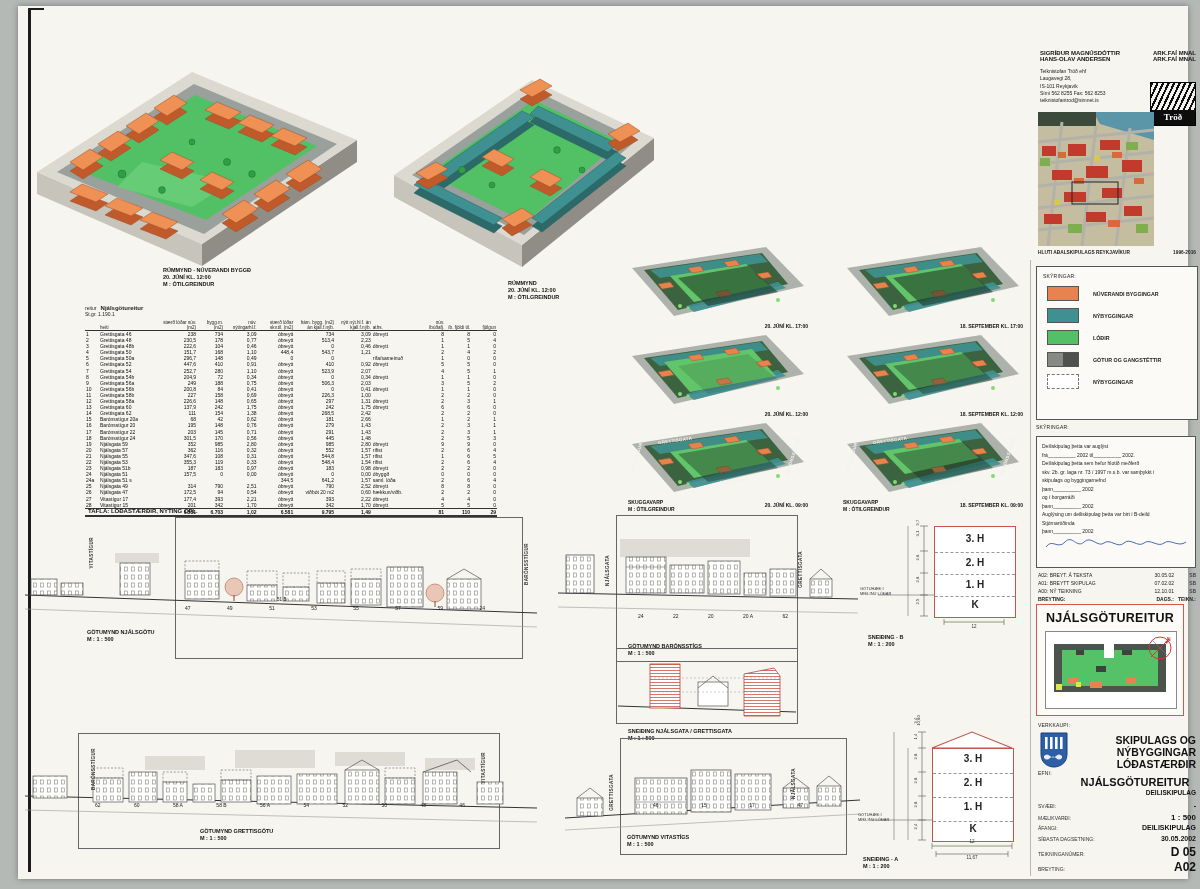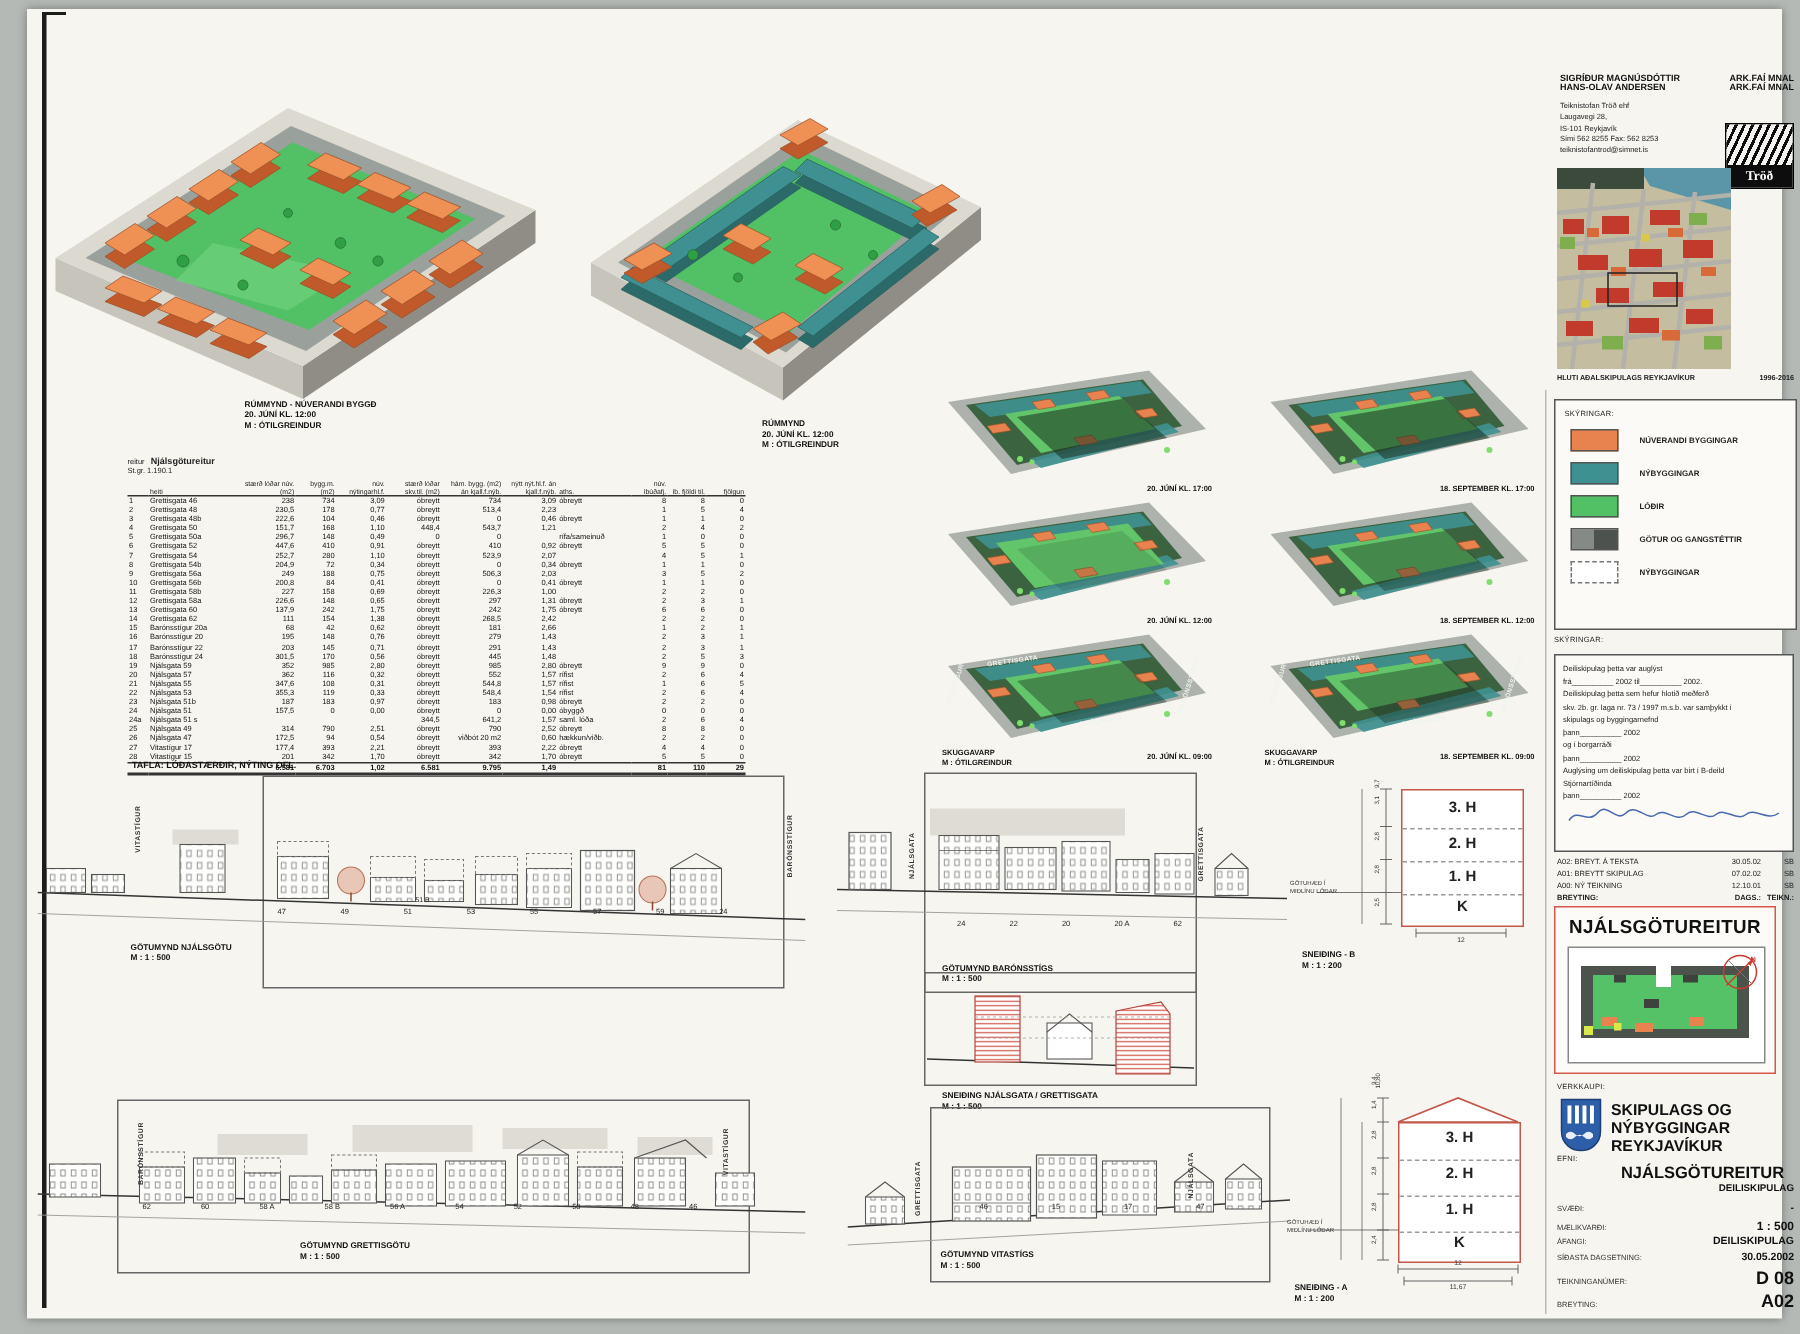--- a/index.html
+++ b/index.html
@@ -1275,24 +1275,24 @@
 <svg class="abs" style="left:1040px;top:732px;" width="28" height="36" viewBox="0 0 28 36">
   <path d="M1,1 H27 V22 C27,31 20,35 14,35 C8,35 1,31 1,22 Z" fill="#2d5fa8" stroke="#1d3f78" stroke-width="1"></path>
   <g fill="#fff">
         <rect x="5" y="5" width="2.6" height="12"></rect>
         <rect x="10" y="5" width="2.6" height="12"></rect>
         <rect x="15" y="5" width="2.6" height="12"></rect>
         <rect x="20" y="5" width="2.6" height="12"></rect>
   <path d="M4,24 q3,-3 6,0 q3,3 6,0 q3,-3 6,0 v2 q-3,3 -6,0 q-3,-3 -6,0 q-3,3 -6,0 Z" opacity=".9"></path>
       </g>
 </svg>
-<div class="abs" style="left:1074px;top:734px;width:122px;text-align:left;font-size:10.5px;font-weight:bold;color:#111;line-height:1.15;">
+<div class="abs" style="left:1074px;top:734px;width:122px;text-align:right;font-size:10.5px;font-weight:bold;color:#111;line-height:1.15;">
   <div>SKIPULAGS OG</div>
   <div>NÝBYGGINGAR</div>
-  <div>REYKJAVÍKUR</div>
+  <div>LÓÐASTÆRÐIR</div>
 </div>
 <div class="abs rc-label" style="left:1038px;top:770px;">EFNI:</div>
 <div class="abs" style="left:1074px;top:776px;width:122px;text-align:center;">
   <div style="font-size:11px;font-weight:bold;color:#111;">NJÁLSGÖTUREITUR</div>
   <div style="font-size:6.5px;font-weight:bold;color:#111;text-align:right;margin-top:1px;">DEILISKIPULAG</div>
 </div>
 
 <div class="fieldrow" style="top:802px;">
       <span class="fl">SVÆÐI:</span>
       <span class="fv">-</span>
@@ -1304,20 +1304,20 @@
 <div class="fieldrow" style="top:824px;">
       <span class="fl">ÁFANGI:</span>
       <span class="fv">DEILISKIPULAG</span>
     </div>
 <div class="fieldrow" style="top:835px;">
       <span class="fl">SÍÐASTA DAGSETNING:</span>
       <span class="fv">30.05.2002</span>
     </div>
 <div class="fieldrow" style="top:845px;">
       <span class="fl">TEIKNINGANÚMER:</span>
-      <span class="fv big">D 08</span>
+      <span class="fv big">D 05</span>
     </div>
 <div class="fieldrow" style="top:860px;">
       <span class="fl">BREYTING:</span>
       <span class="fv big">A02</span>
     </div>
 
 </div>
 
 </body></html>

